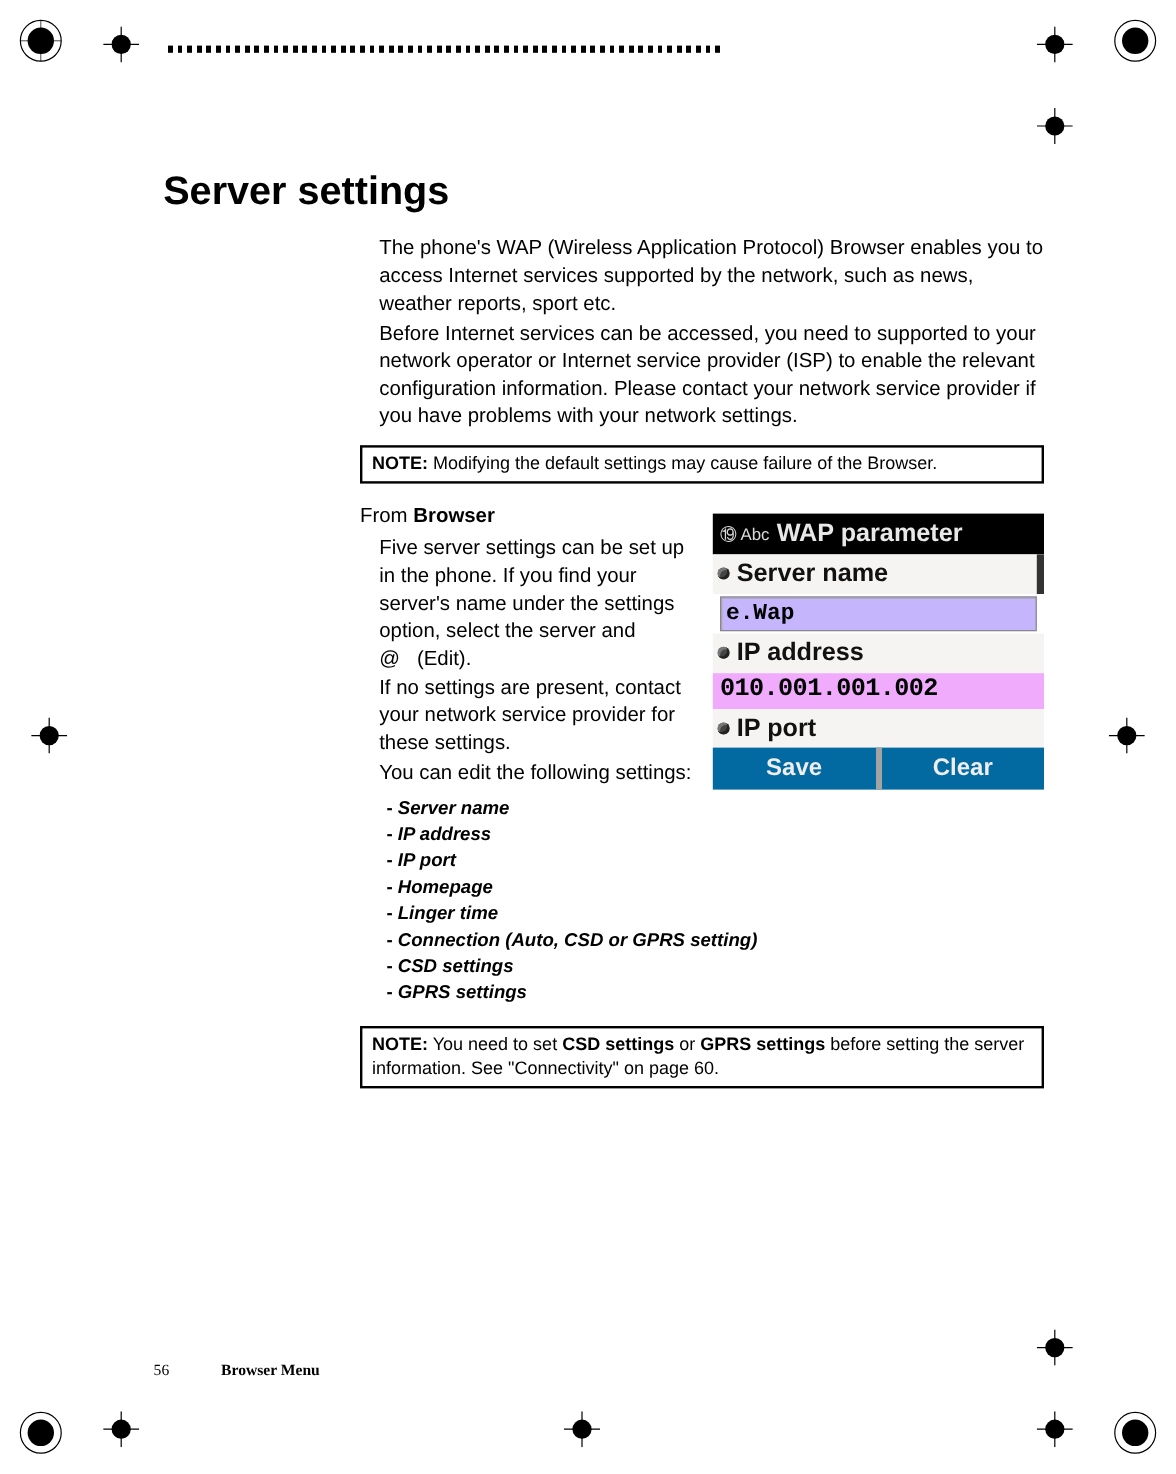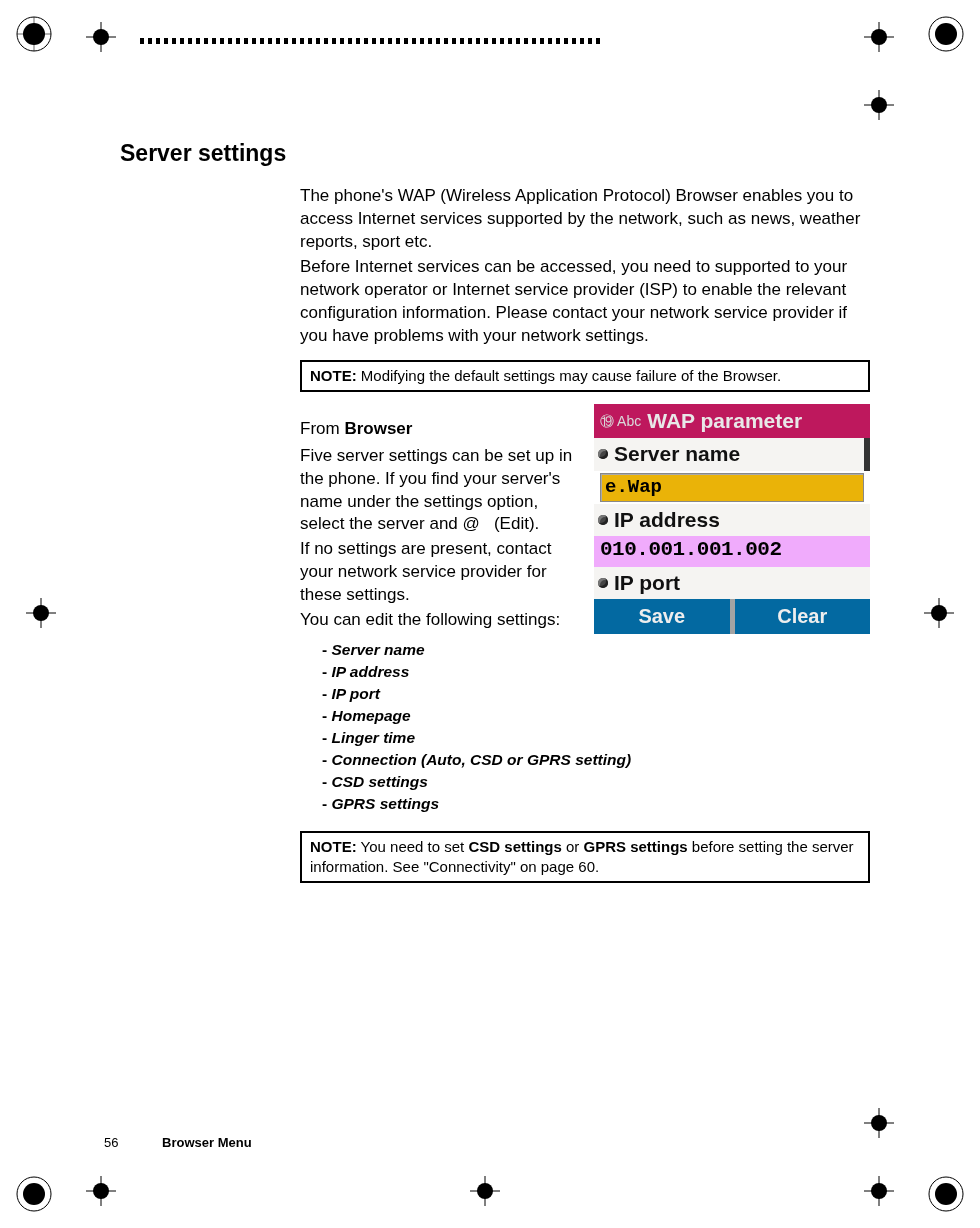--- a/index.html
+++ b/index.html
@@ -19,31 +19,31 @@
     height:6px;
     background: repeating-linear-gradient(90deg,#000 0 4px,#fff 4px 8px);
   }
   .page {
     position: absolute;
     left: 120px;
     top: 140px;
     width: 760px;
   }
   h1 {
-    font-size: 23px;
+    font-size: 33px;
     font-weight: bold;
-    margin: 0 0 18px 0;
+    margin: 0 0 18px 16px;
   }
   .body-col {
     margin-left: 180px;
     width: 570px;
     font-size: 17px;
     line-height: 1.35;
   }
-  .para { margin: 0 0 2px 0; }
+  .para { margin: 0 0 2px 16px; }
   .note-box {
     border: 2px solid #000;
     padding: 4px 8px;
     margin: 12px 0 10px 0;
     font-size: 15px;
   }
   .from-line { margin: 6px 0 4px 0; }
   .two-col {
     display: flex;
     gap: 14px;
@@ -64,21 +64,21 @@
   .settings-list li { margin-bottom: 1px; }
 
   
   .phone {
     width: 276px;
     font-family: "Arial Black", Arial, sans-serif;
     margin-top: 2px;
     background:#fff;
   }
   .ph-title {
-    background:#be185d;
+    background:#000000;
     color:#e8e8e8;
     padding:3px 6px;
     font-size:21px;
     font-weight:bold;
     display:flex;
     align-items:center;
     gap:6px;
   }
   .ph-title .small { font-size:14px; color:#dadada; font-weight:normal;}
   .ph-row {
@@ -99,42 +99,43 @@
     background:#f0abfc;
   }
   .ph-input {
     margin:2px 6px;
     border:1px solid #888;
     box-shadow: inset 1px 1px 0 #aaa;
     padding:1px 4px;
     font-family:"Courier New",monospace;
     font-weight:bold;
     font-size:19px;
-    background:#eab308;
+    background:#c4b5fd;
   }
   .bullet {
     width:10px;height:10px;border-radius:50%;
     background:#444; display:inline-block; margin-right:6px;
     box-shadow: inset -2px -2px 0 #222, inset 2px 2px 0 #777;
   }
   .ph-soft {
     display:flex;
     background:#0369a1;
     color:#eee;
     font-size:20px;
     font-weight:bold;
   }
   .ph-soft div { flex:1; text-align:center; padding:4px 0;}
   .ph-soft div + div { border-left:5px solid #a3a3a3; }
 
   .footer {
     position:absolute;
-    left:104px;
+    left:128px;
     bottom:78px;
     font-size:13px;
+    font-family:Liberation Serif, serif;
   }
   .footer .pn { margin-right:40px; }
   .footer b { font-weight:bold; }
 </style>
 </head>
 <body>
 
 <svg class="reg-mark" style="left:14px;top:14px" width="40" height="40">
     <circle cx="20" cy="20" r="17" fill="none" stroke="#000" stroke-width="1"></circle>
     <g stroke="#000" stroke-width="0.6">

